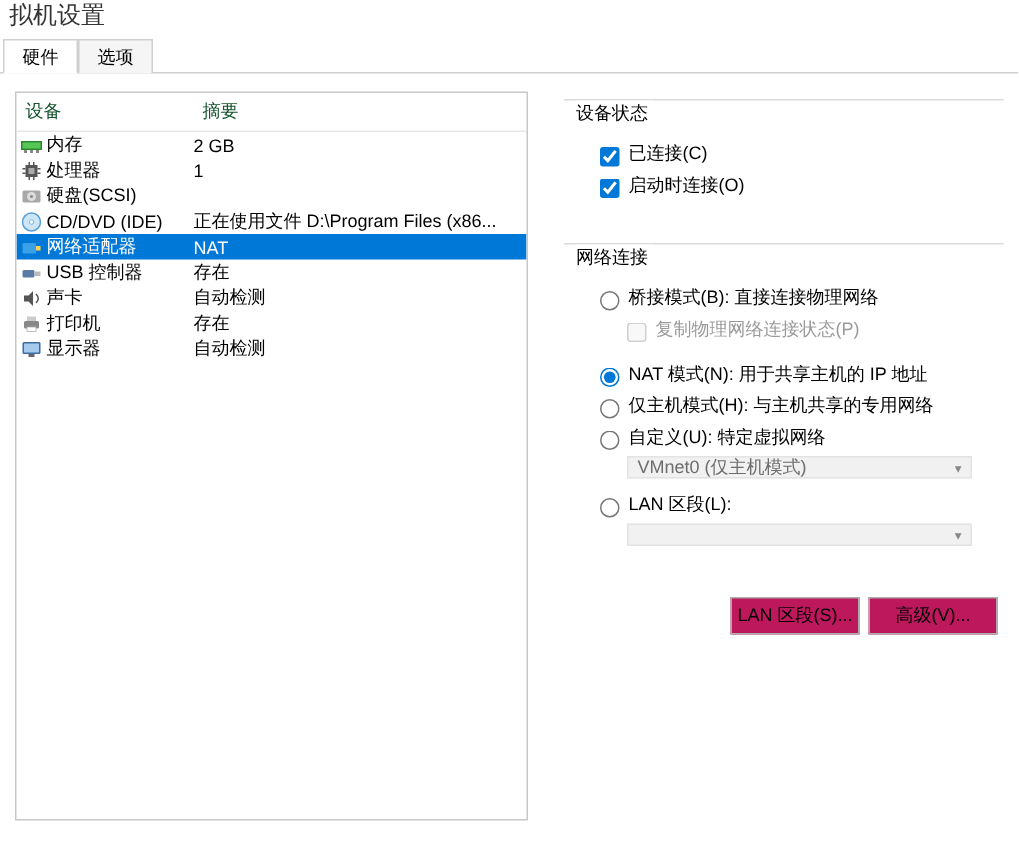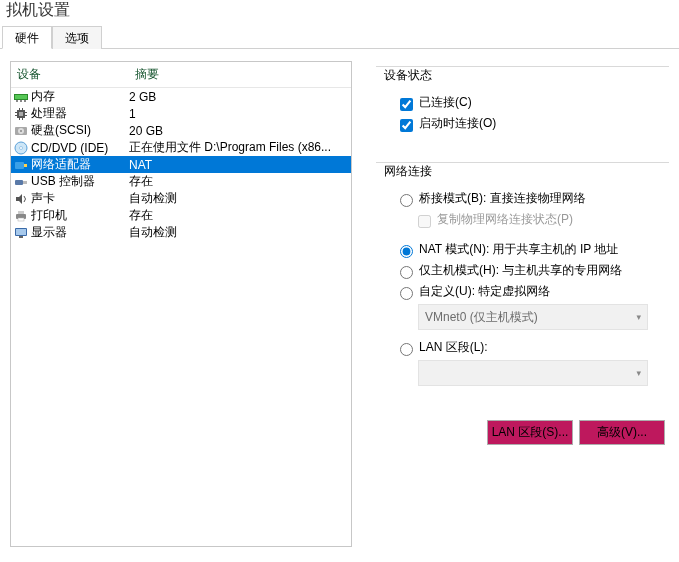--- a/index.html
+++ b/index.html
@@ -148,21 +148,21 @@
     accent-color: #0078d7;
   }
   .sub-check {
     margin-left: 18px;
     color: #9a9a9a;
   }
   .sub-check input { accent-color:#9a9a9a; }
   .combo {
     margin: 4px 0 8px 18px;
     width: 230px;
-    height: 26px;
+    height: 15px;
     display: flex;
     align-items: center;
     justify-content: space-between;
     background: #f1f1f1;
     border: 1px solid #e3e3e3;
     padding: 0 6px;
     color: #6d6d6d;
     font-size: 12px;
   }
   .combo .chev {
@@ -240,21 +240,20 @@
 
       <div class="dev-row">
         <span class="dev-icon">
           <svg width="14" height="12">
               <rect x="1" y="2" width="12" height="8" rx="1" fill="#a8a8a8"></rect>
               <circle cx="7" cy="6" r="3" fill="#ddd"></circle>
               <circle cx="7" cy="6" r="1" fill="#888"></circle>
             </svg>
         </span>
         <span class="dev-label">硬盘(SCSI)</span>
-        <span class="sum">20 GB</span>
       </div>
 
       <div class="dev-row">
         <span class="dev-icon">
           <svg width="14" height="14">
               <circle cx="7" cy="7" r="6" fill="#cde6f7" stroke="#5aa0d8" stroke-width="1"></circle>
               <circle cx="7" cy="7" r="1.5" fill="#fff" stroke="#5aa0d8" stroke-width="0.5"></circle>
             </svg>
         </span>
         <span class="dev-label">CD/DVD (IDE)</span>

